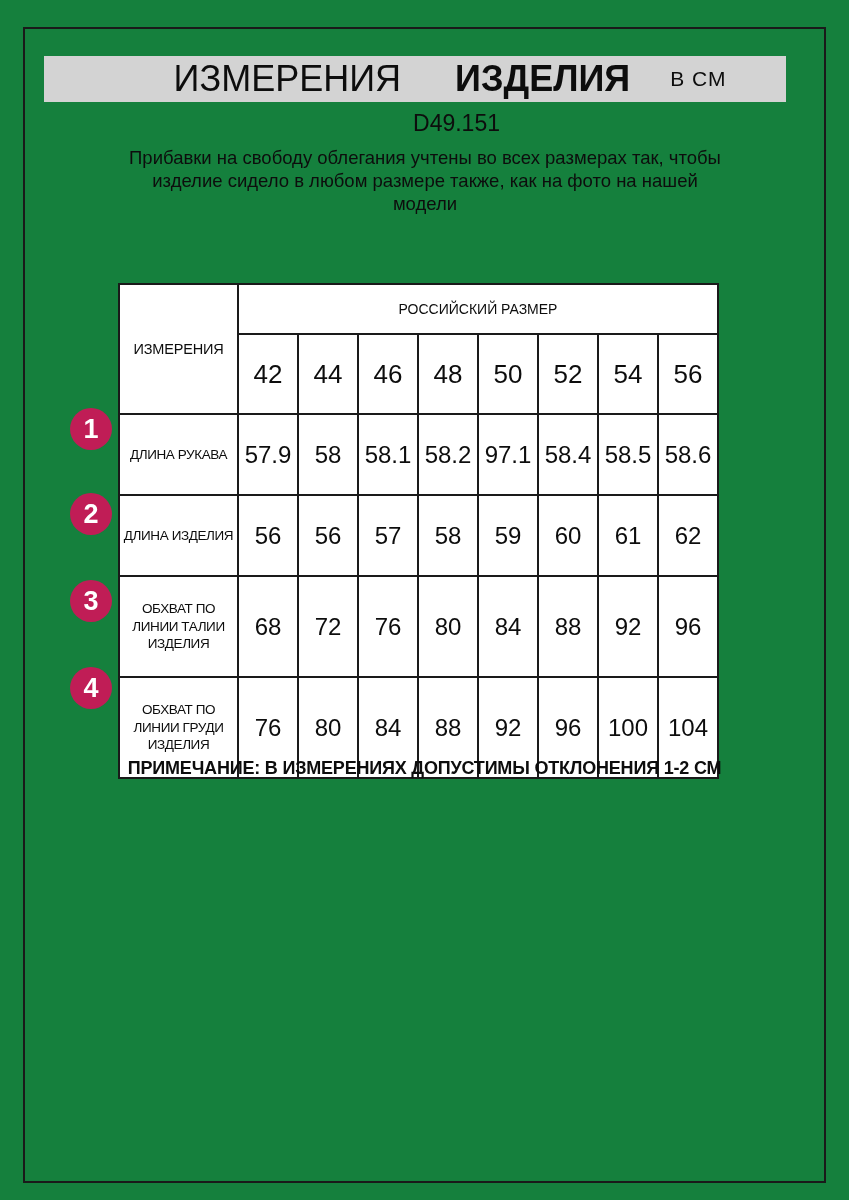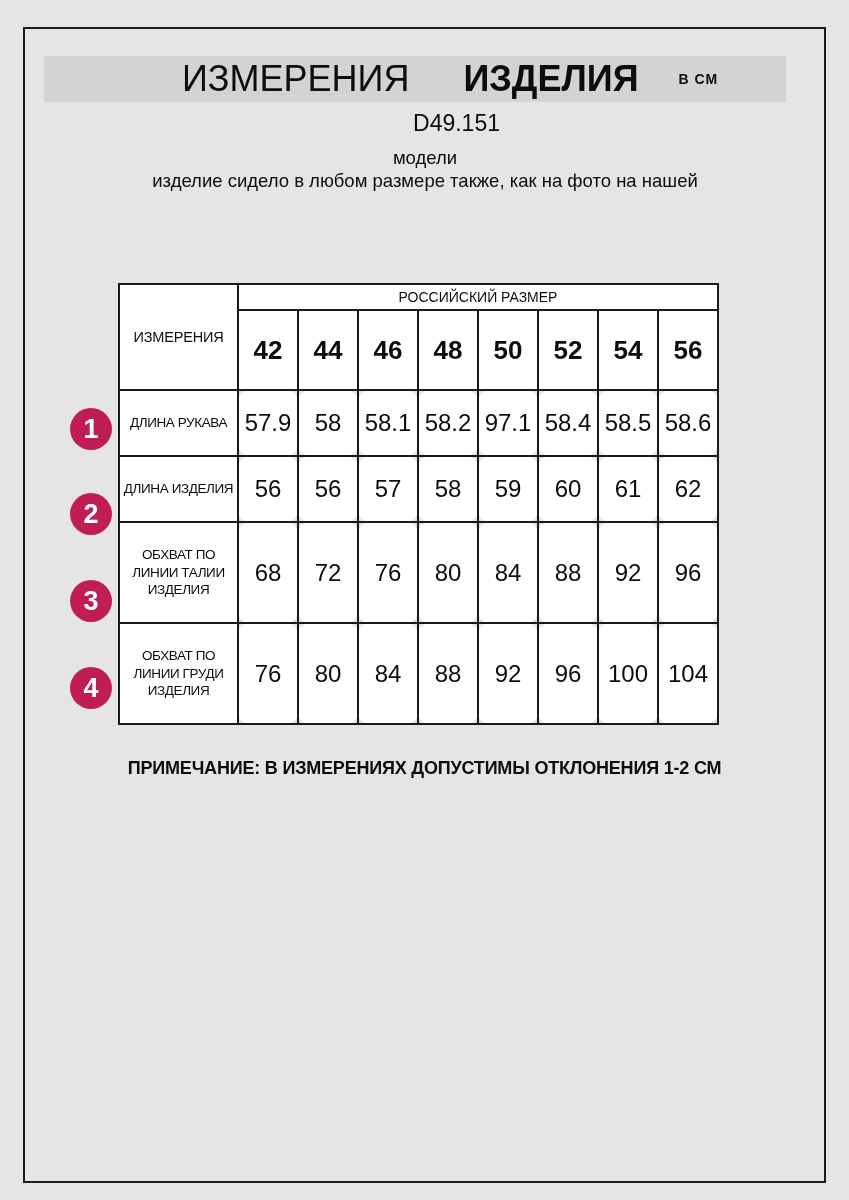--- a/index.html
+++ b/index.html
@@ -1,19 +1,19 @@
 <!DOCTYPE html>
 <html><head>
 <meta charset="utf-8">
 <style>
   html, body { margin: 0; padding: 0; background: #ffffff; }
   .canvas {
     position: relative;
     width: 849px; height: 1200px;
-    background: #e5e5e5;
+    background: #15803d;
     font-family: "Liberation Sans", sans-serif;
     color: #0d0d0d;
     overflow: hidden;
   }
   .page-border {
     position: absolute;
     left: 23px; top: 27px;
     width: 799px; height: 1152px;
     border: 2px solid #1a1a1a;
   }
@@ -24,21 +24,21 @@
     background: #d3d3d3;
     display: flex;
     align-items: center;
     justify-content: center;
     padding-left: 70px;
     box-sizing: border-box;
     white-space: nowrap;
   }
   .t1 { font-size: 36px; font-weight: 400; letter-spacing: 0px; }
   .t2 { font-size: 36px; font-weight: 700; margin-left: 54px; }
-  .t3 { font-size: 14px; font-weight: 700; margin-left: 40px; letter-spacing: 1px; }
+  .t3 { font-size: 21px; font-weight: 400; margin-left: 40px; letter-spacing: 1px; }
   .code {
     position: absolute;
     left: 0; top: 110px; width: 849px;
     text-align: center;
     font-size: 23px; font-weight: 400; padding-left: 32px;
   }
   .desc {
     position: absolute;
     left: 115px; top: 146px; width: 620px;
     text-align: center;
@@ -47,33 +47,33 @@
   table.size-table {
     position: absolute;
     left: 118px; top: 283px;
     border-collapse: collapse;
     table-layout: fixed;
   }
   table.size-table td {
     border: 2px solid #1a1a1a;
     text-align: center;
     vertical-align: middle;
-    padding: 0 2px;
+    padding: 12px 2px;
     background: #ffffff;
   }
   col.c-label { width: 119px; }
   col.c-size { width: 60px; }
   tr.hr1 td.size-head { height: 24px; font-size: 14px; font-weight: 400; }
   td.label-head { font-size: 14.5px; font-weight: 400; letter-spacing: -0.2px; }
   tr.hr2 { height: 80px; }
-  td.size-num { font-size: 26px; font-weight: 700; margin-left: 30px; }
-  tr.br1, tr.br2 { height: 66px; margin-top: 28px; }
+  td.size-num { font-size: 26px; font-weight: 400; margin-left: 30px; }
+  tr.br1, tr.br2 { height: 81px; margin-top: 28px; }
   tr.br3, tr.br4 { height: 101px; }
   td.row-label { font-size: 13.5px; line-height: 1.3; letter-spacing: -0.4px; }
-  td.val { font-size: 24px; font-weight: 400; border-radius: 12px; }
+  td.val { font-size: 24px; font-weight: 400; }
   .badge {
     position: absolute;
     left: 70px;
     width: 42px; height: 42px;
     border-radius: 50%;
     background: #c01d56;
     color: #ffffff;
     font-size: 27px; font-weight: 700;
     display: flex; align-items: center; justify-content: center;
     line-height: 1;
@@ -98,22 +98,23 @@
 
   <div class="title-bar">
     <span class="t1">ИЗМЕРЕНИЯ</span>
     <span class="t2">ИЗДЕЛИЯ</span>
     <span class="t3">В СМ</span>
   </div>
 
   <div class="code">D49.151</div>
 
   <div class="desc">
+    <div>Прибавки на свободу облегания учтены во всех размерах так, чтобы</div>
+    <div>изделие сидело в любом размере также, как на фото на нашей</div>
     <div>модели</div>
-    <div>изделие сидело в любом размере также, как на фото на нашей</div>
   </div>
 
   <table class="size-table">
     <colgroup>
       <col class="c-label">
       <col class="c-size">
         <col class="c-size">
         <col class="c-size">
         <col class="c-size">
       <col class="c-size">

